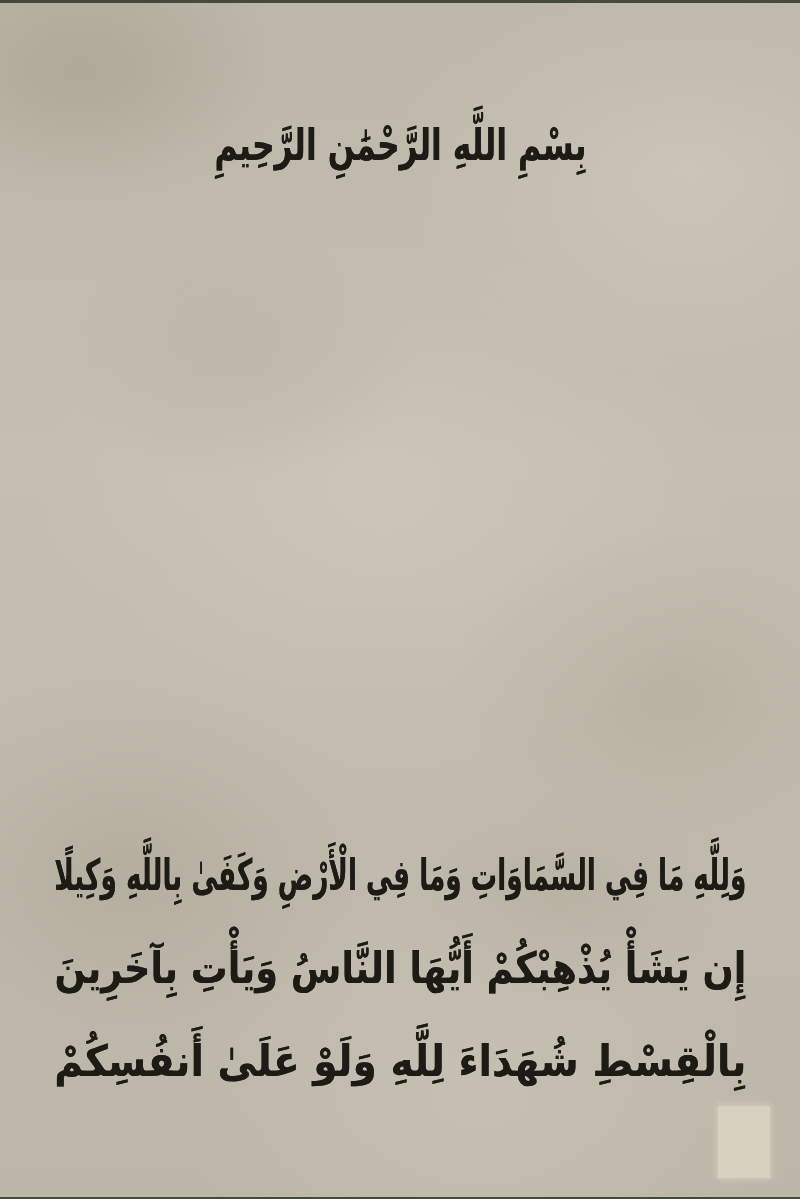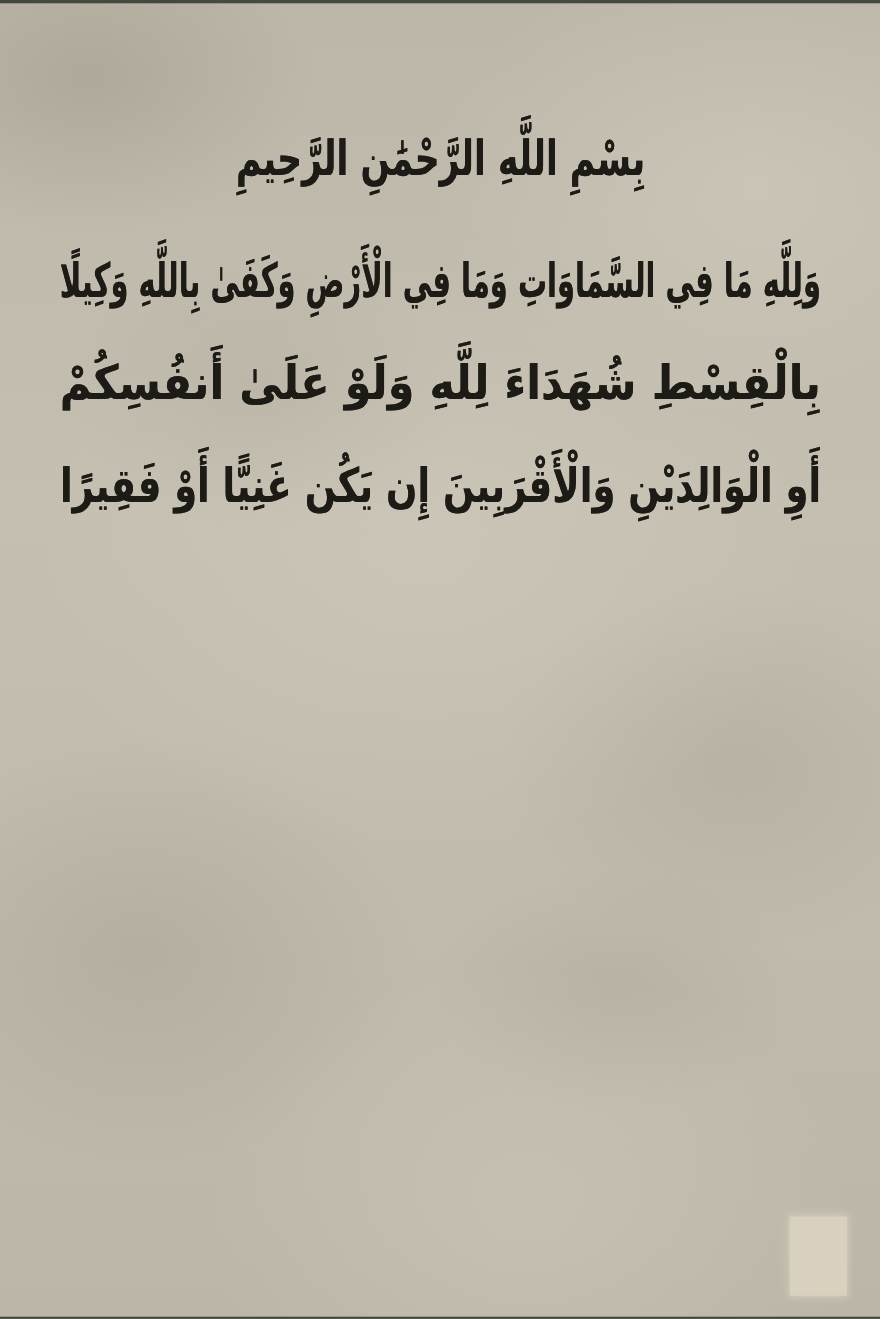--- a/index.html
+++ b/index.html
@@ -74,21 +74,21 @@
   }
 
   .verse-block {
     position: absolute;
     top: 210px;
     left: 52px;
     right: 52px;
     height: 898px;
     display: flex;
     flex-direction: column;
-    justify-content: flex-start;
+    justify-content: flex-end;
   }
   .verse-line {
     height: 93px;
     display: flex;
     align-items: center;
     justify-content: center;
     overflow: visible;
   }
   .verse-line .cal-text {
     font-size: 43px;
@@ -104,24 +104,24 @@
 
   <div class="basmala-row">
     <span class="cal-text" style="transform: scaleX(0.7141);">بِسْمِ اللَّهِ الرَّحْمَٰنِ الرَّحِيمِ</span>
   </div>
 
   <div class="verse-block">
     <div class="verse-line">
       <span class="cal-text" style="transform: scaleX(0.612);">وَلِلَّهِ مَا فِي السَّمَاوَاتِ وَمَا فِي الْأَرْضِ وَكَفَىٰ بِاللَّهِ وَكِيلًا</span>
     </div>
     <div class="verse-line">
-      <span class="cal-text" style="transform: scaleX(0.9098);">بِالْقِسْطِ شُهَدَاءَ لِلَّهِ وَلَوْ عَلَىٰ أَنفُسِكُمْ</span>
+      <span class="cal-text" style="transform: scaleX(0.8534);">إِن يَشَأْ يُذْهِبْكُمْ أَيُّهَا النَّاسُ وَيَأْتِ بِآخَرِينَ</span>
     </div>
     <div class="verse-line">
-      <span class="cal-text" style="transform: scaleX(0.7802);">أَوِ الْوَالِدَيْنِ وَالْأَقْرَبِينَ إِن يَكُن غَنِيًّا أَوْ فَقِيرًا</span>
+      <span class="cal-text" style="transform: scaleX(0.9098);">بِالْقِسْطِ شُهَدَاءَ لِلَّهِ وَلَوْ عَلَىٰ أَنفُسِكُمْ</span>
     </div>
   </div>
 
   <div class="repair-patch"></div>
 
   <div class="edge-line bottom"></div>
 
 </div>
 
 </body></html>

